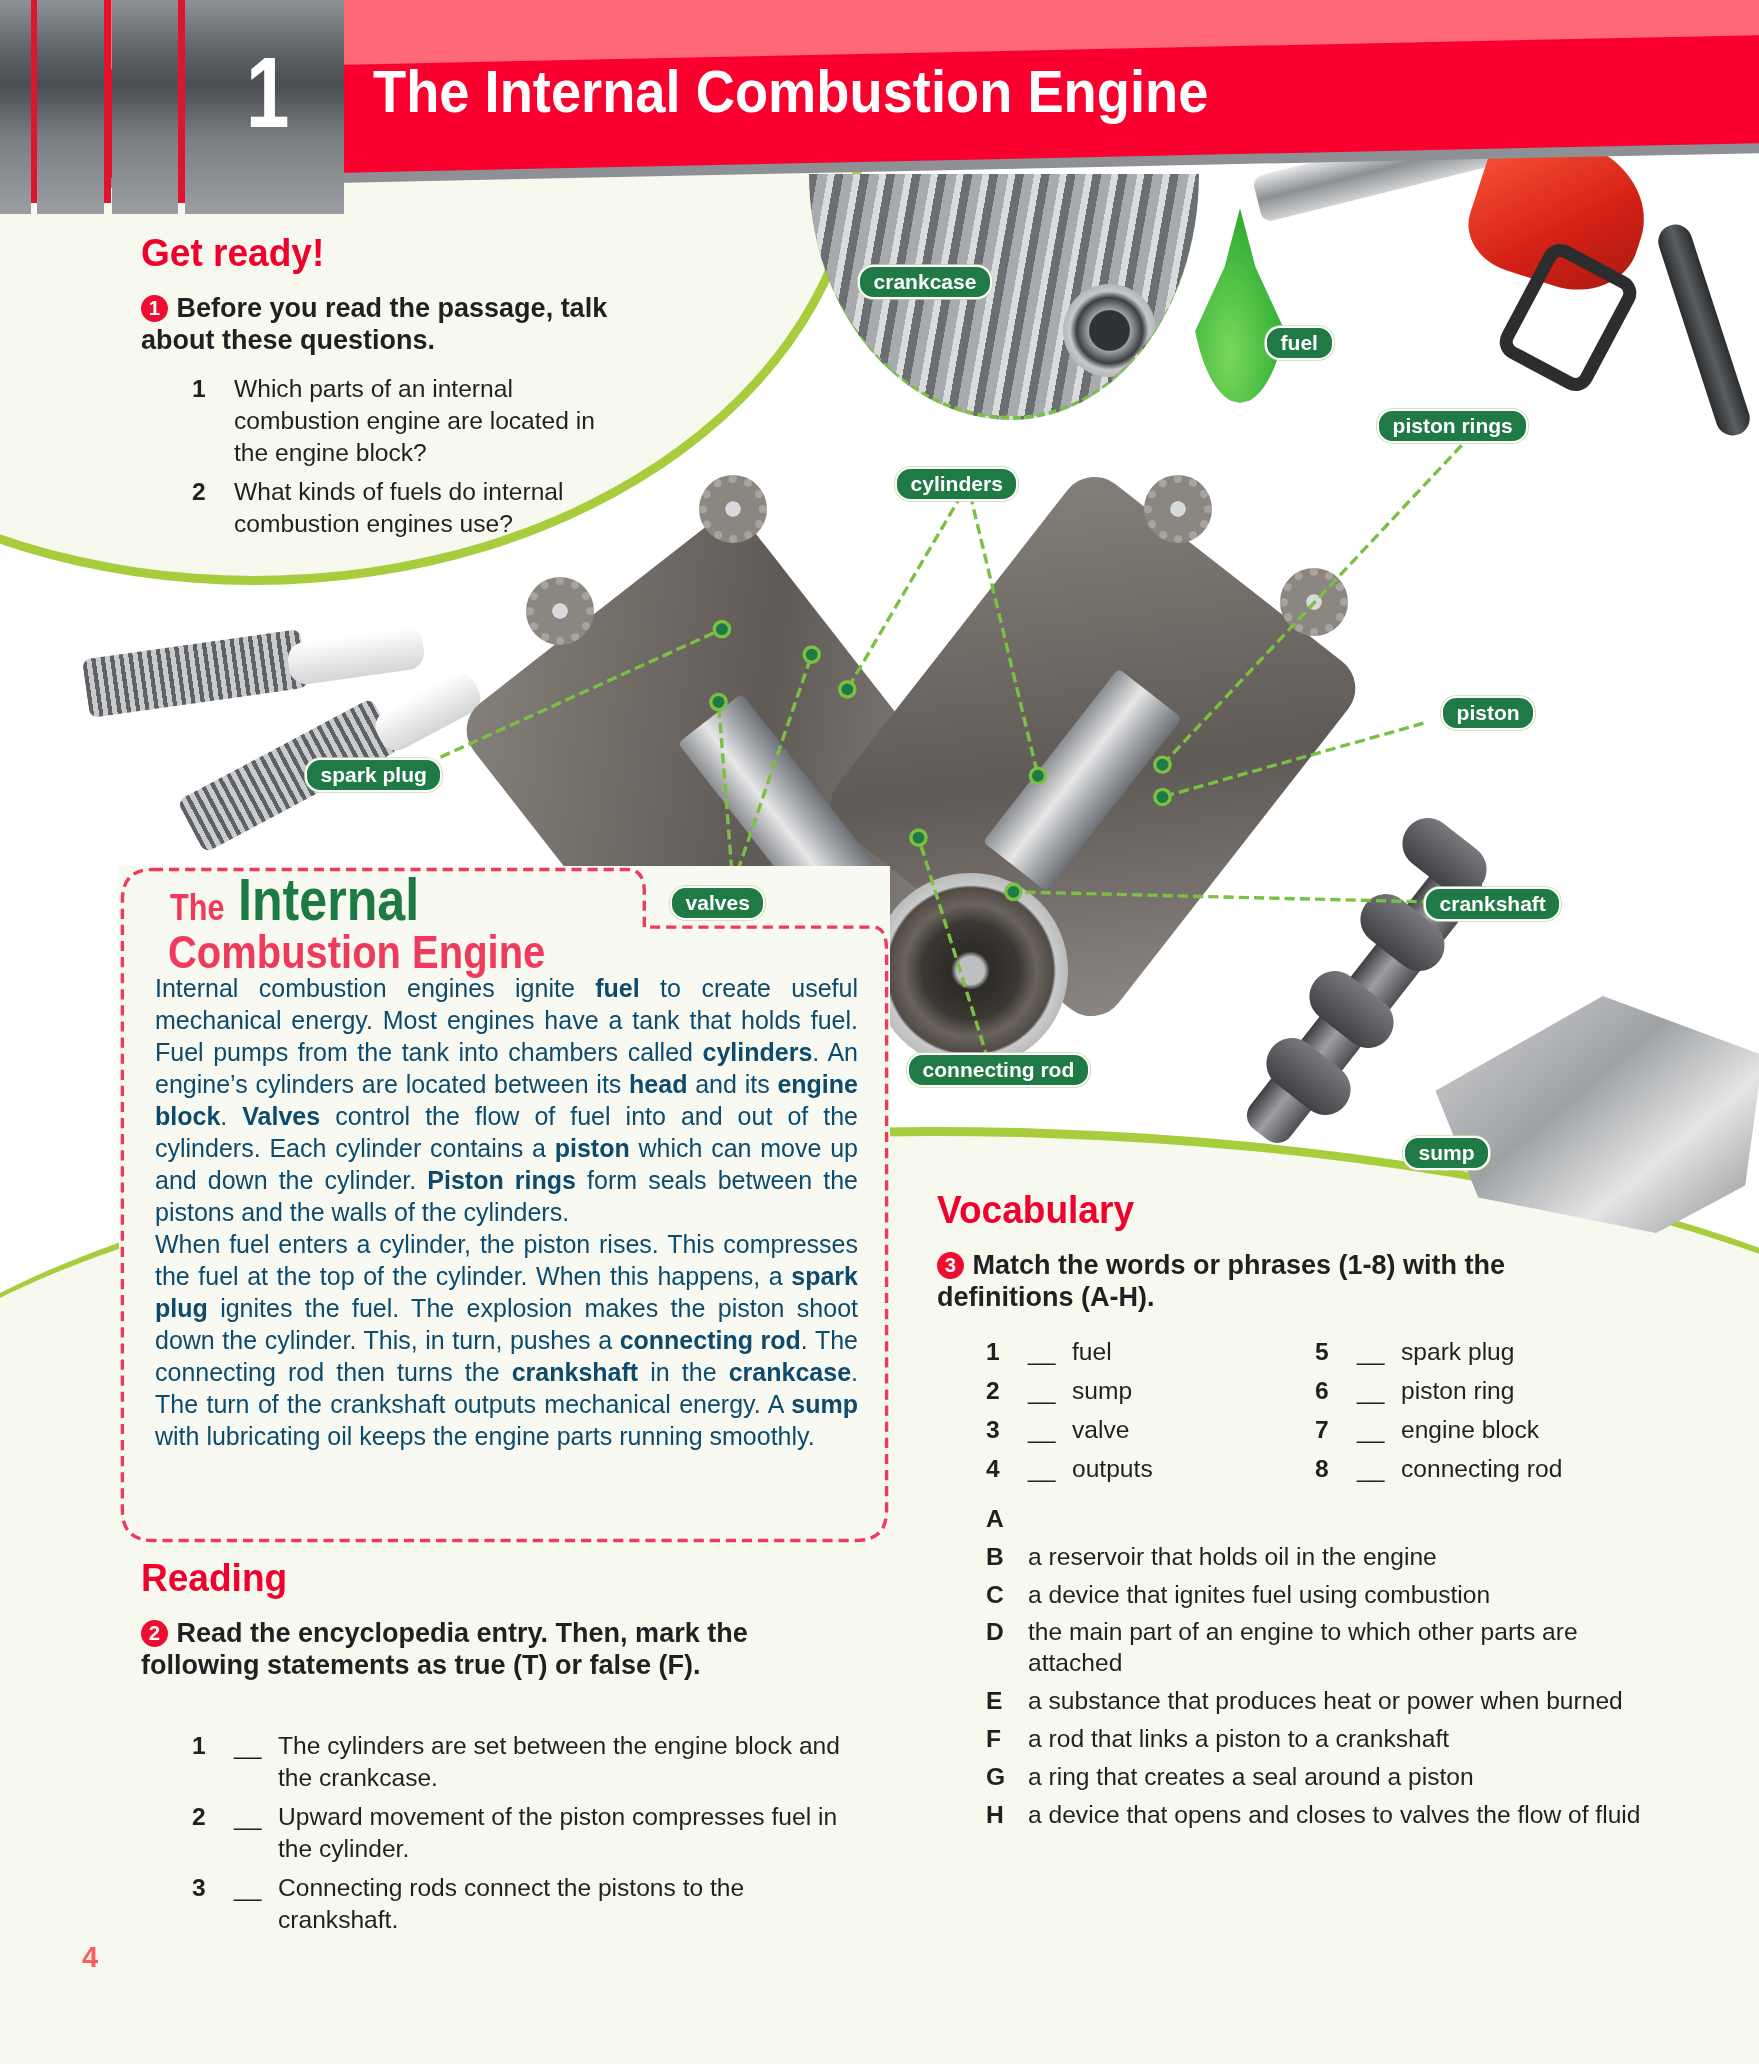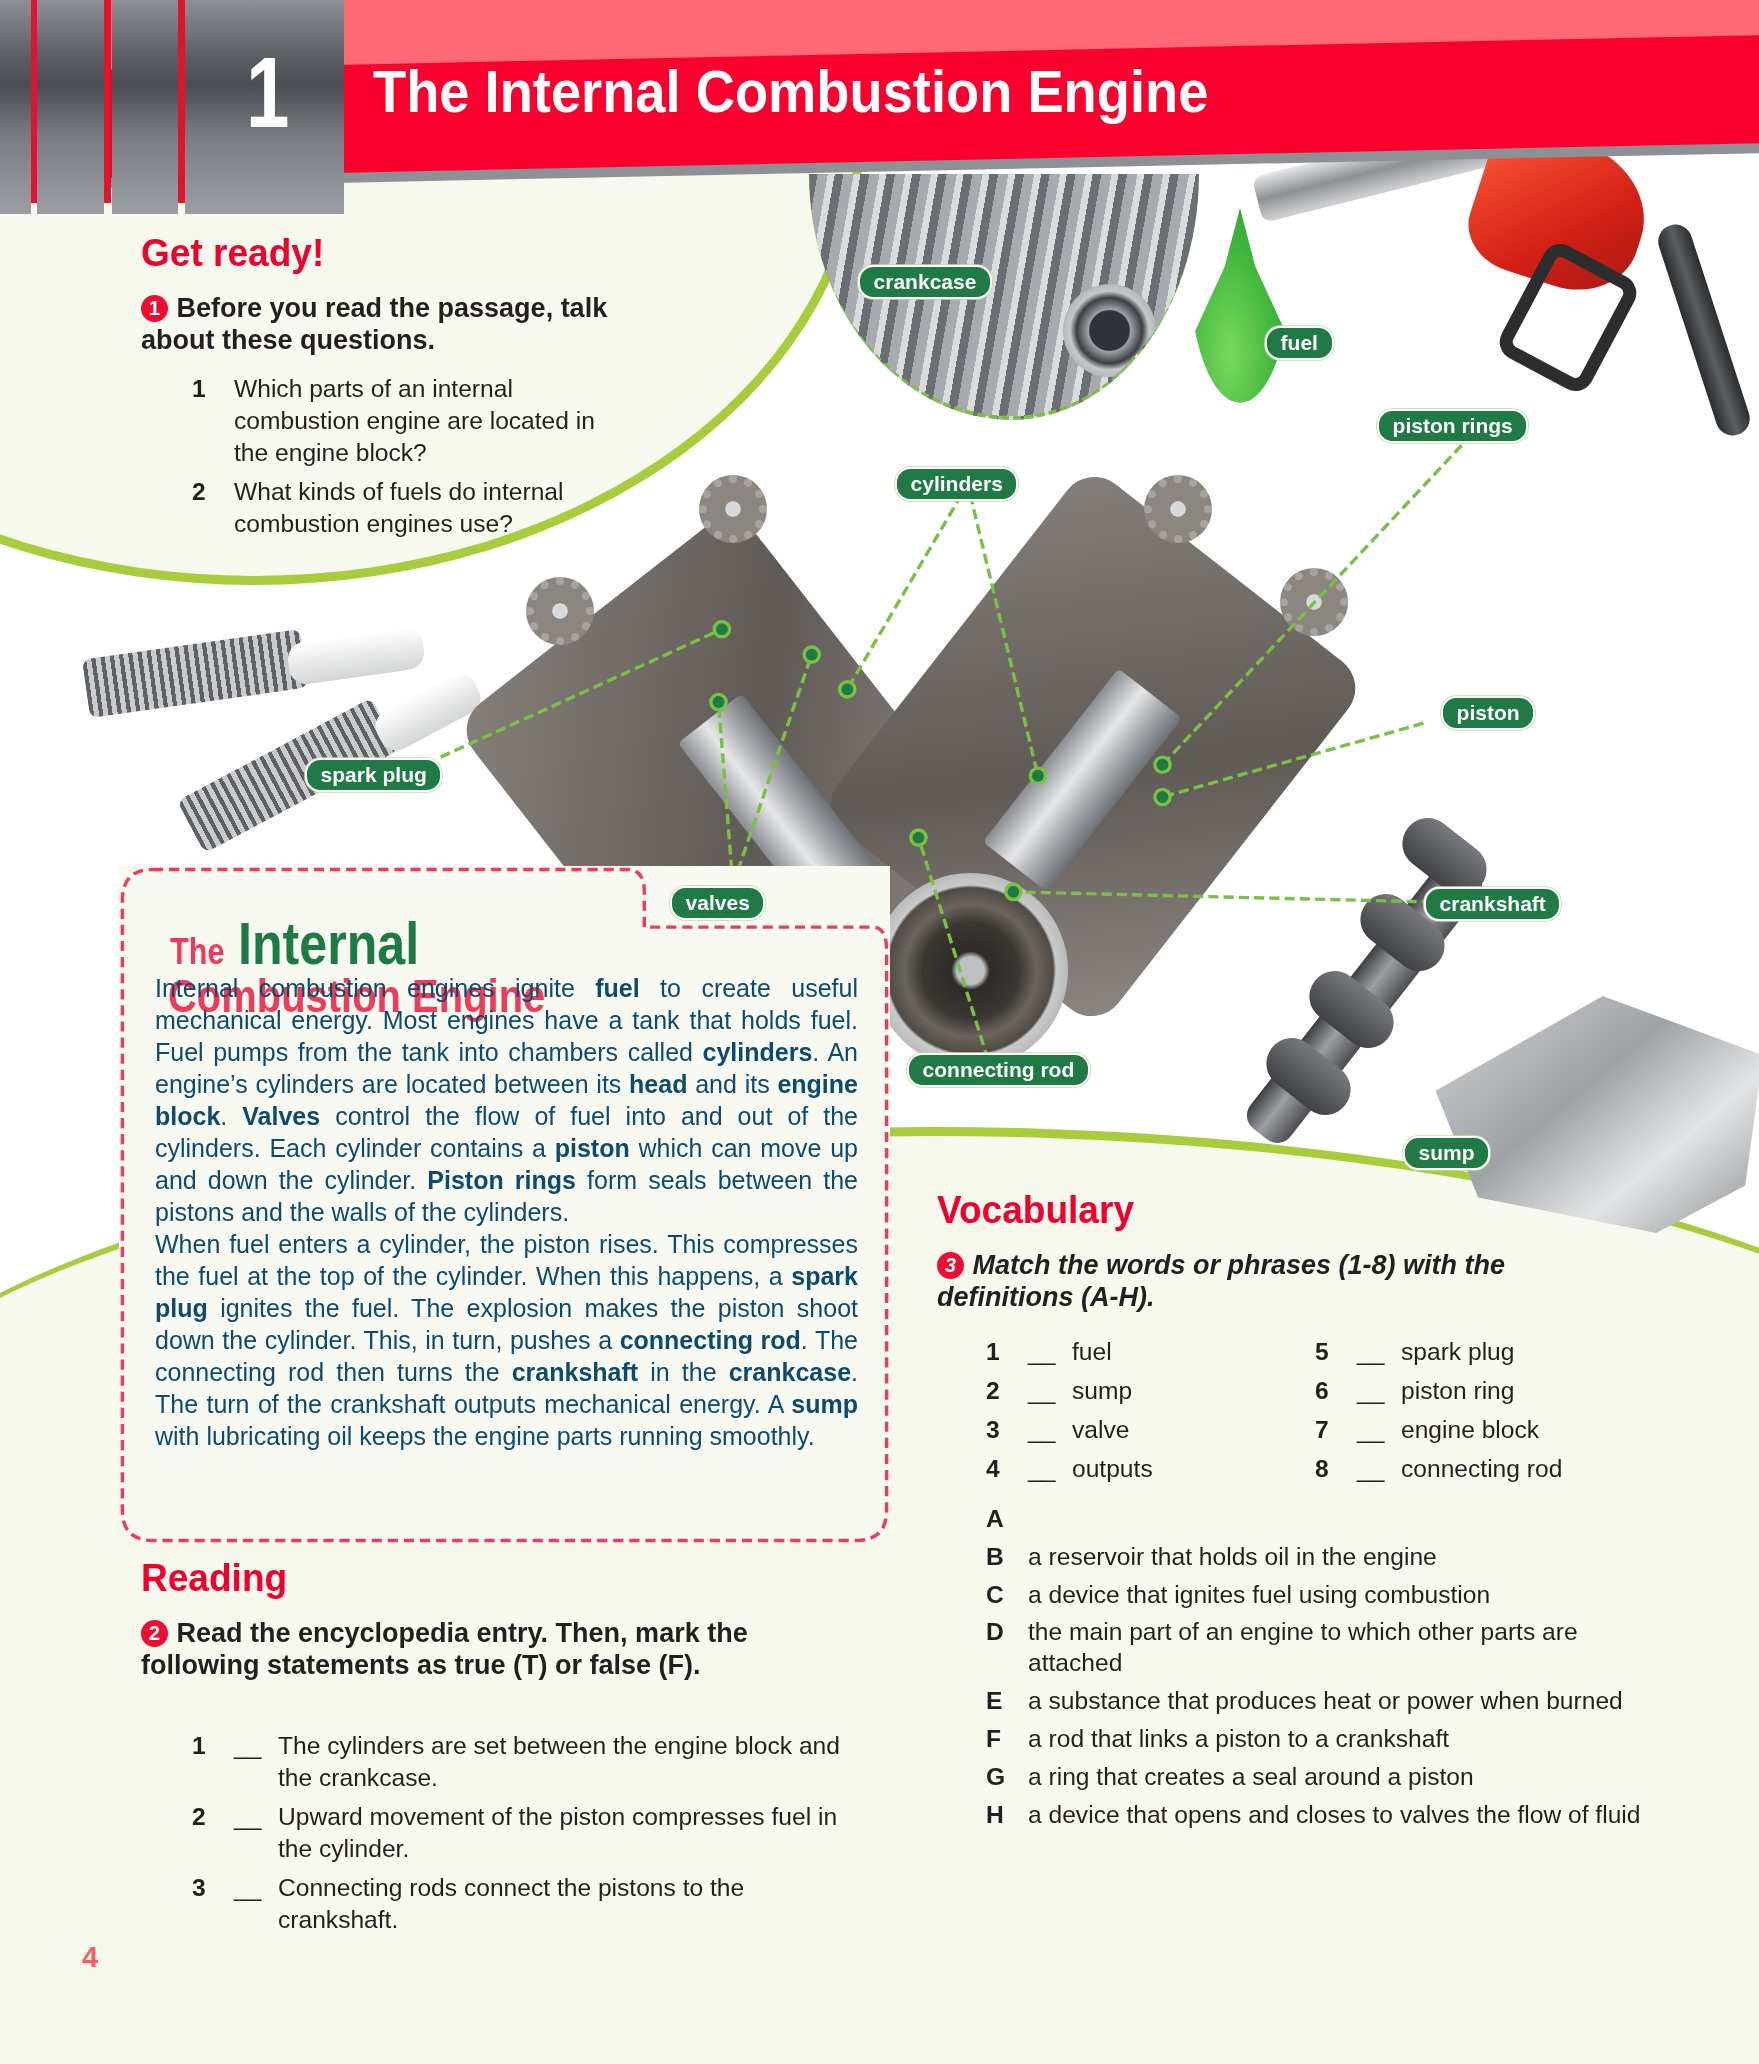--- a/index.html
+++ b/index.html
@@ -143,21 +143,21 @@
   
   .article {
     position: absolute; left: 119px; top: 866px; width: 771px; height: 678px;
     background: #f8f9f1;
   }
   .article-frame {
     position: absolute; left: 119px; top: 866px; width: 771px; height: 678px;
     pointer-events: none;
   }
   .article-title {
-    position: absolute; left: 170px; top: 871px; line-height: 1; margin-top: 44px;
+    position: absolute; left: 170px; top: 871px; line-height: 1;
   }
   .article-title .the { color: #ef3b5b; font-weight: 700; font-size: 36px; }
   .article-title .internal { color: #1d7a45; font-weight: 700; font-size: 59px; }
   .article-title .line2 { display: block; color: #ef3b5b; font-weight: 700; font-size: 47px; margin-top: -1.7px; margin-left: -1.7px; }
   .article-title span { transform: scaleX(0.85); display: inline-block; transform-origin: left; }
   .article-body {
     position: absolute; left: 155px; top: 972px; width: 703px;
     font-size: 25px; line-height: 32px; text-align: justify; color: #0c4a6e;
   }
   .article-body b { font-weight: 700; }
@@ -315,21 +315,21 @@
     <span>Upward movement of the piston compresses fuel in the cylinder.</span>
   </div>
   <div class="qitem">
     <span class="qnum">3</span>
     <span class="blank"></span>
     <span>Connecting rods connect the pistons to the crankshaft.</span>
   </div>
 </div>
 
 <div class="section-heading" style="left:937px;top:1188px;">Vocabulary</div>
-<div class="task-head" style="left:937px;top:1249px;width:695px;font-style:italic;">
+<div class="task-head" style="left:937px;top:1249px;width:695px;">
   <span class="badge">3</span><span class="t">Match the words or phrases (1-8) with the definitions (A-H).</span>
 </div>
 <div class="vocab-grid">
   <div class="vocab-col" style="left:0;" id="vcol1">
       <div class="vocab-item">
         <span class="qnum">1</span>
         <span class="blank"></span>
         <span>fuel</span>
       </div>
       <div class="vocab-item">

